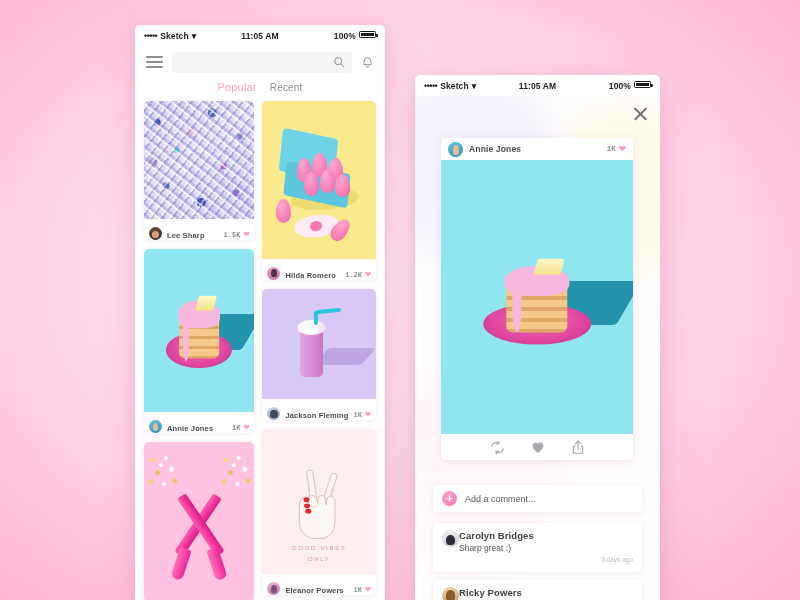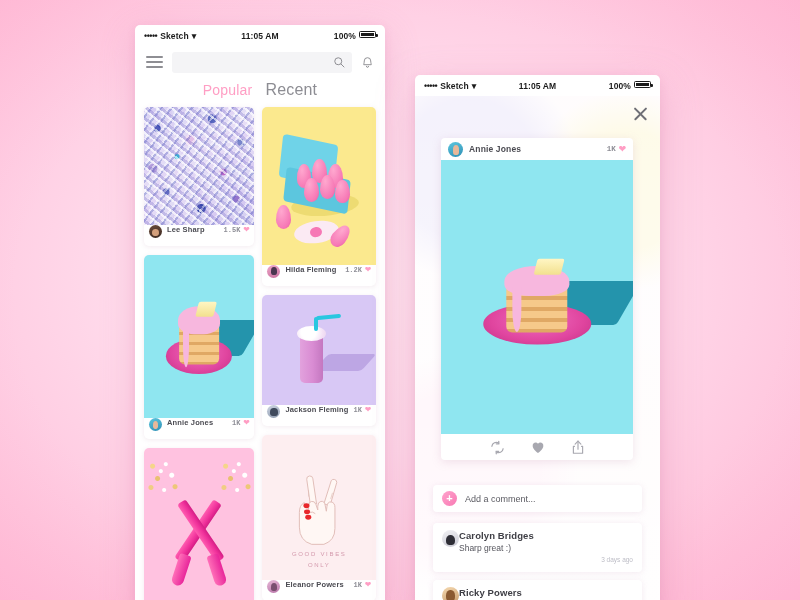--- a/index.html
+++ b/index.html
@@ -100,42 +100,42 @@
   .searchbar input::placeholder { color: #c0c0c6; }
   .icon-btn { cursor: pointer; display: flex; align-items: center; justify-content: center; }
 
   
   .tabs {
     display: flex; justify-content: center; align-items: baseline;
     gap: 13px;
     padding: 3px 0 8px;
     flex-shrink: 0;
   }
-  .tab { font-size: 14px; letter-spacing: .2px; cursor: pointer; }
+  .tab { font-size: 11px; letter-spacing: .2px; cursor: pointer; }
   .tab.active { color: #ff9ec4; font-weight: normal; }
-  .tab.idle { color: #8d8d93; font-size: 16px; }
+  .tab.idle { color: #8d8d93; font-size: 10px; }
 
   
   .feed {
     padding: 0 9px;
     display: flex; gap: 8px;
     align-items: flex-start;
   }
   .col { flex: 1; display: flex; flex-direction: column; gap: 9px; }
 
   .card {
     background: #fff;
     border-radius: 5px;
     overflow: hidden;
     box-shadow: 0 1px 5px rgba(180,130,160,0.16);
   }
   .card-img { width: 100%; position: relative; overflow: hidden; }
   .card-foot {
     height: 21px;
-    display: flex; align-items: flex-start;
+    display: flex; align-items: flex-end;
     padding: 0 5px; gap: 5px;
   }
   .avatar {
     width: 13px; height: 13px; border-radius: 50%;
     flex-shrink: 0; overflow: hidden; position: relative;
   }
   .uname {
     font-size: 7.5px; color: #4b4b52; font-weight: bold;
     letter-spacing: .15px;
     white-space: nowrap; overflow: hidden; text-overflow: ellipsis;
@@ -531,21 +531,21 @@
             <div class="egg" style="left:37%;top:45%"></div>
             <div class="egg" style="left:51%;top:43%"></div>
             <div class="egg" style="left:64%;top:46%"></div>
             <div class="egg" style="left:12%;top:62%"></div>
             <div class="plate-egg"></div>
             <div class="egg" style="left:62%;top:74%;transform:rotate(38deg)"></div>
           </div>
         </div>
         <div class="card-foot">
           <div class="avatar av-b"></div>
-          <div class="uname">Hilda Fleming</div>
+          <div class="uname">Hilda Romero</div>
           <div class="likes">
             <span class="likecount">1.2K</span>
             <span class="heart">❤</span>
           </div>
         </div>
       </div>
 
       <div class="card">
         <div class="card-img shake" style="height:110px">
           <div class="art">

